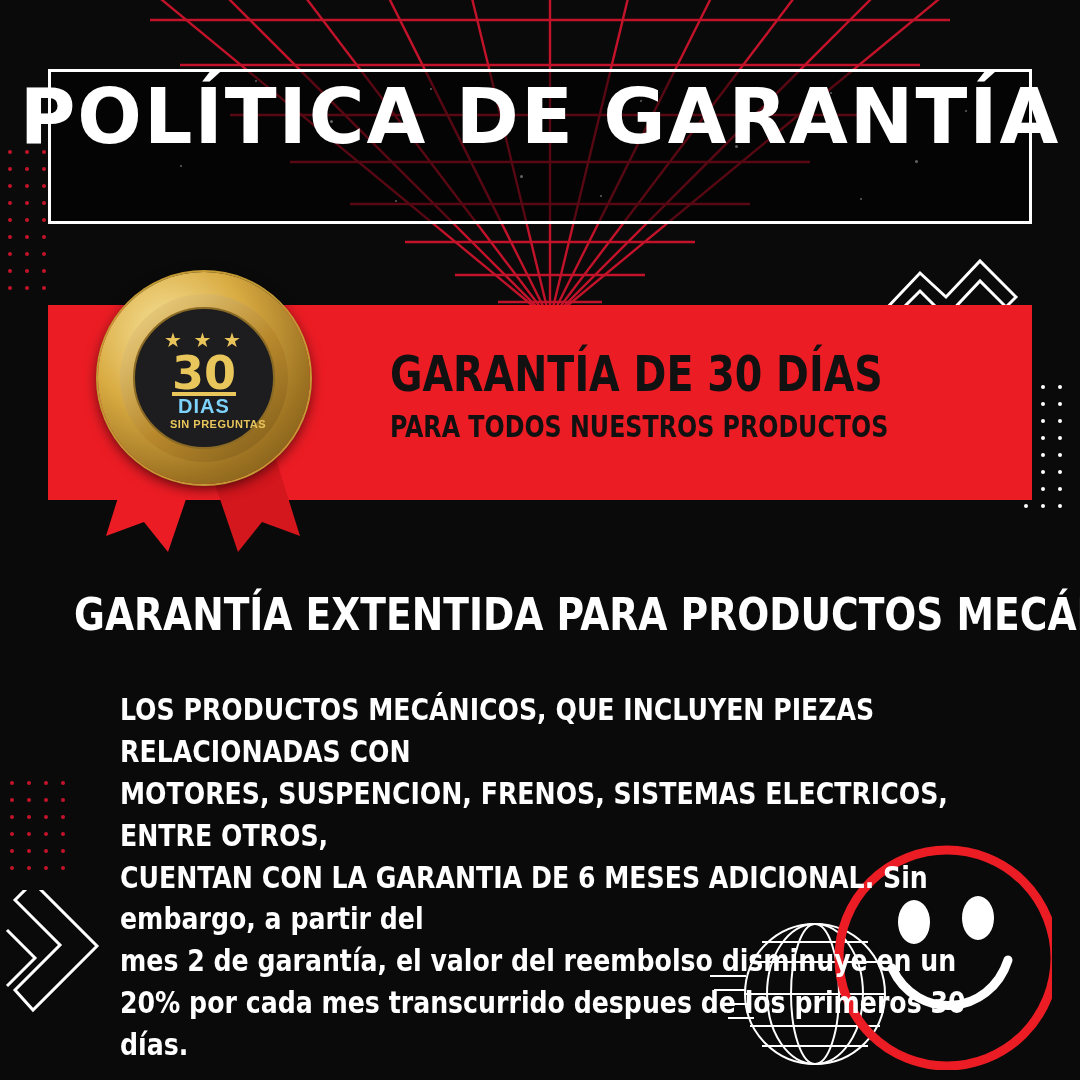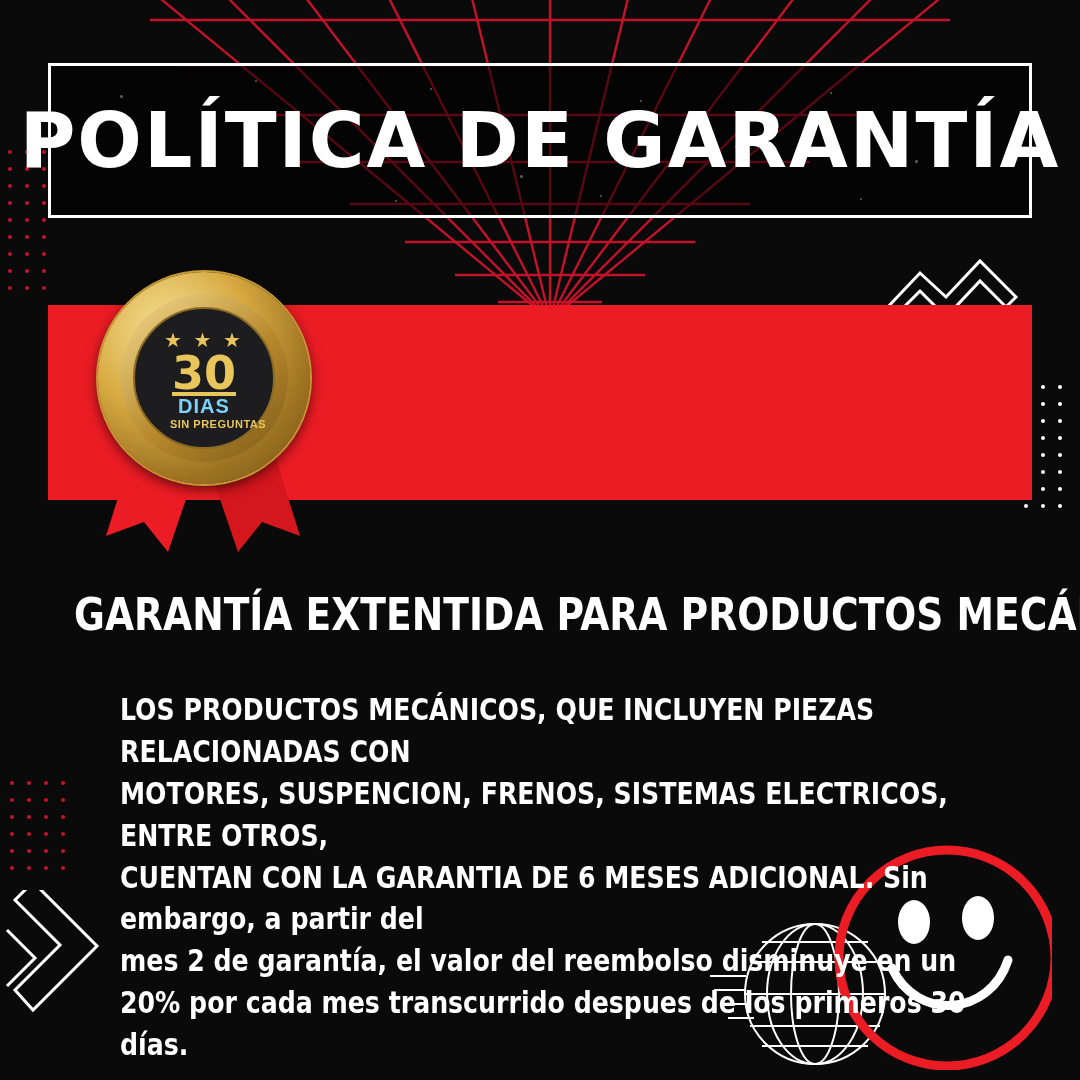--- a/index.html
+++ b/index.html
@@ -88,27 +88,27 @@
     right: 185px;
     bottom: 6px;
     width: 185px;
     height: 160px;
   }
 
   
   .title-box {
     position: absolute;
     left: 48px;
-    top: 63px;
+    top: 69px;
     width: 984px;
     height: 155px;
     border: 3px solid #ffffff;
     background: rgba(0,0,0,.55);
     display: flex;
-    align-items: center;
+    align-items: flex-start;
     justify-content: center;
   }
   .title-box h1 {
     color: #ffffff;
     font-size: 76px;
     font-weight: 700;
     letter-spacing: 2px;
     white-space: nowrap;
     font-family: "DejaVu Sans", sans-serif;
   }
@@ -440,20 +440,24 @@
       </svg>
     </div>
   </div>
 
   <div class="title-box">
     <h1>POLÍTICA DE GARANTÍA</h1>
   </div>
 
   <div class="red-banner"></div>
 
+  <div class="banner-text">
+    <span class="b-main">GARANTÍA DE 30 DÍAS</span>
+    <span class="b-sub">PARA TODOS NUESTROS PRODUCTOS</span>
+  </div>
 
   <div class="badge-wrap">
     <div class="ribbon">
       <svg width="210" height="120" viewBox="0 0 210 120" fill="none" aria-hidden="true">
         <path d="M38 0 L8 96 L46 82 L70 112 L100 24 Z" fill="#ec1c24"></path>
         <path d="M172 0 L202 96 L164 82 L140 112 L110 24 Z" fill="#d4161d"></path>
       </svg>
     </div>
     <div class="badge-circle">
       <div class="badge-inner-ring">

